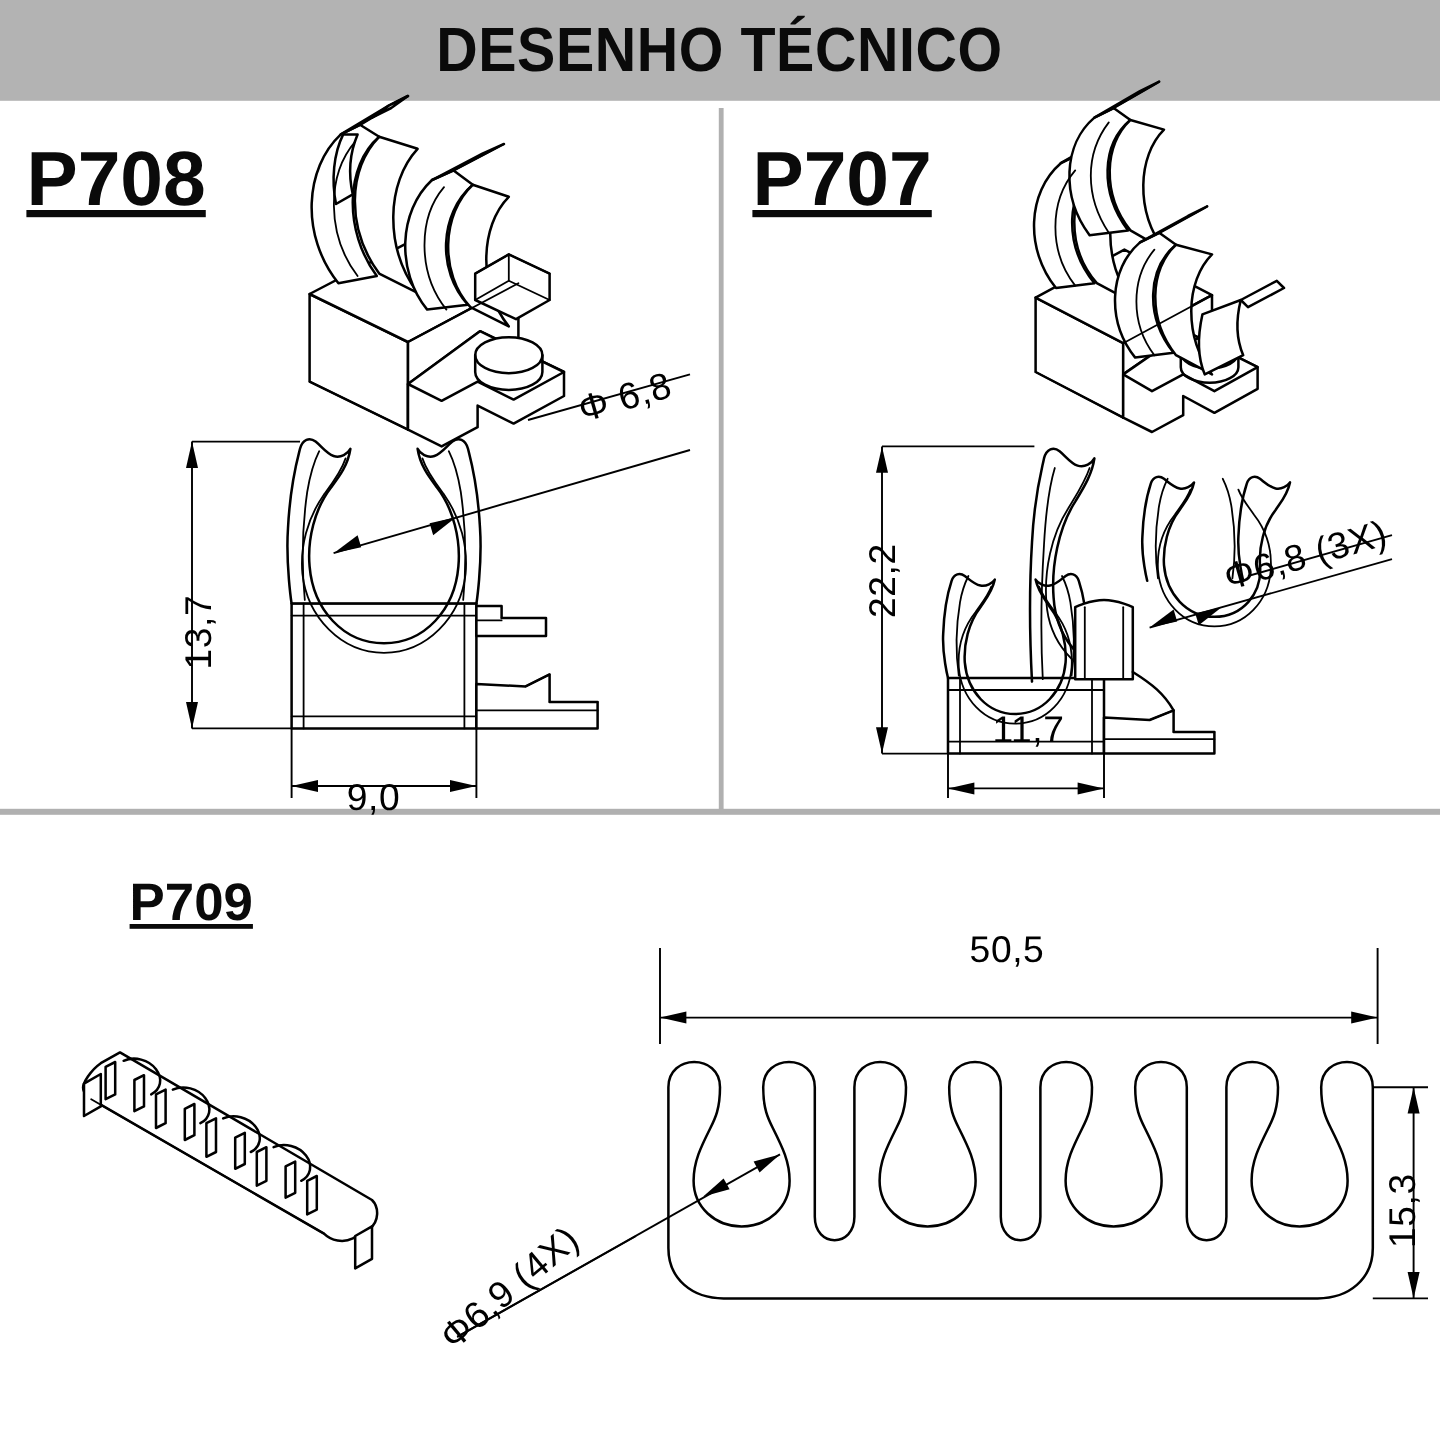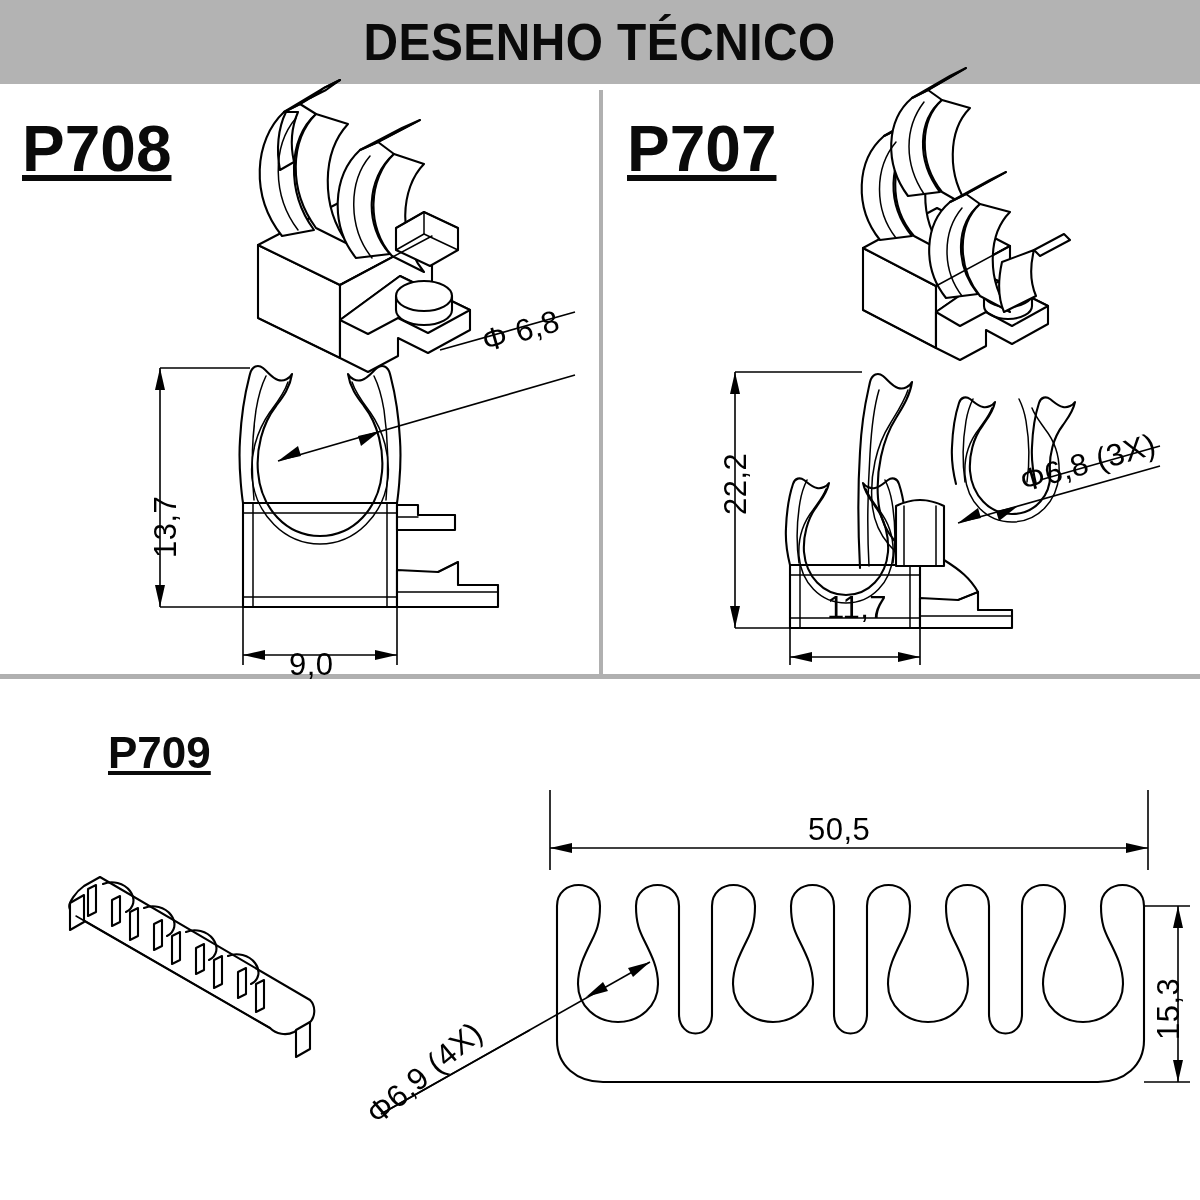--- a/index.html
+++ b/index.html
@@ -119,21 +119,21 @@
   .dim-vert {
     transform-origin: left top;
     transform: rotate(-90deg);
   }
   .d-137  { left: 148px; top: 558px; }
   .d-90   { left: 289px; top: 634px; margin-top: 13px; }
   .d-68   { left: 478px; top: 325px; transform-origin: left top; transform: rotate(-16deg); }
   .d-222  { left: 718px; top: 515px; }
   .d-117  { left: 827px; top: 590px; }
   .d-683x { left: 1016px; top: 465px; transform-origin: left top; transform: rotate(-16deg); }
-  .d-505  { left: 808px; top: 812px; }
+  .d-505  { left: 808px; top: 774px; }
   .d-153  { left: 1151px; top: 1040px; }
   .d-694x { left: 383px; top: 1096px; transform-origin: left bottom; transform: rotate(-40deg); }
 </style>
 </head>
 <body>
 
 <div class="page">
 
   <div class="header-banner">
     <div class="header-title">DESENHO TÉCNICO</div>

